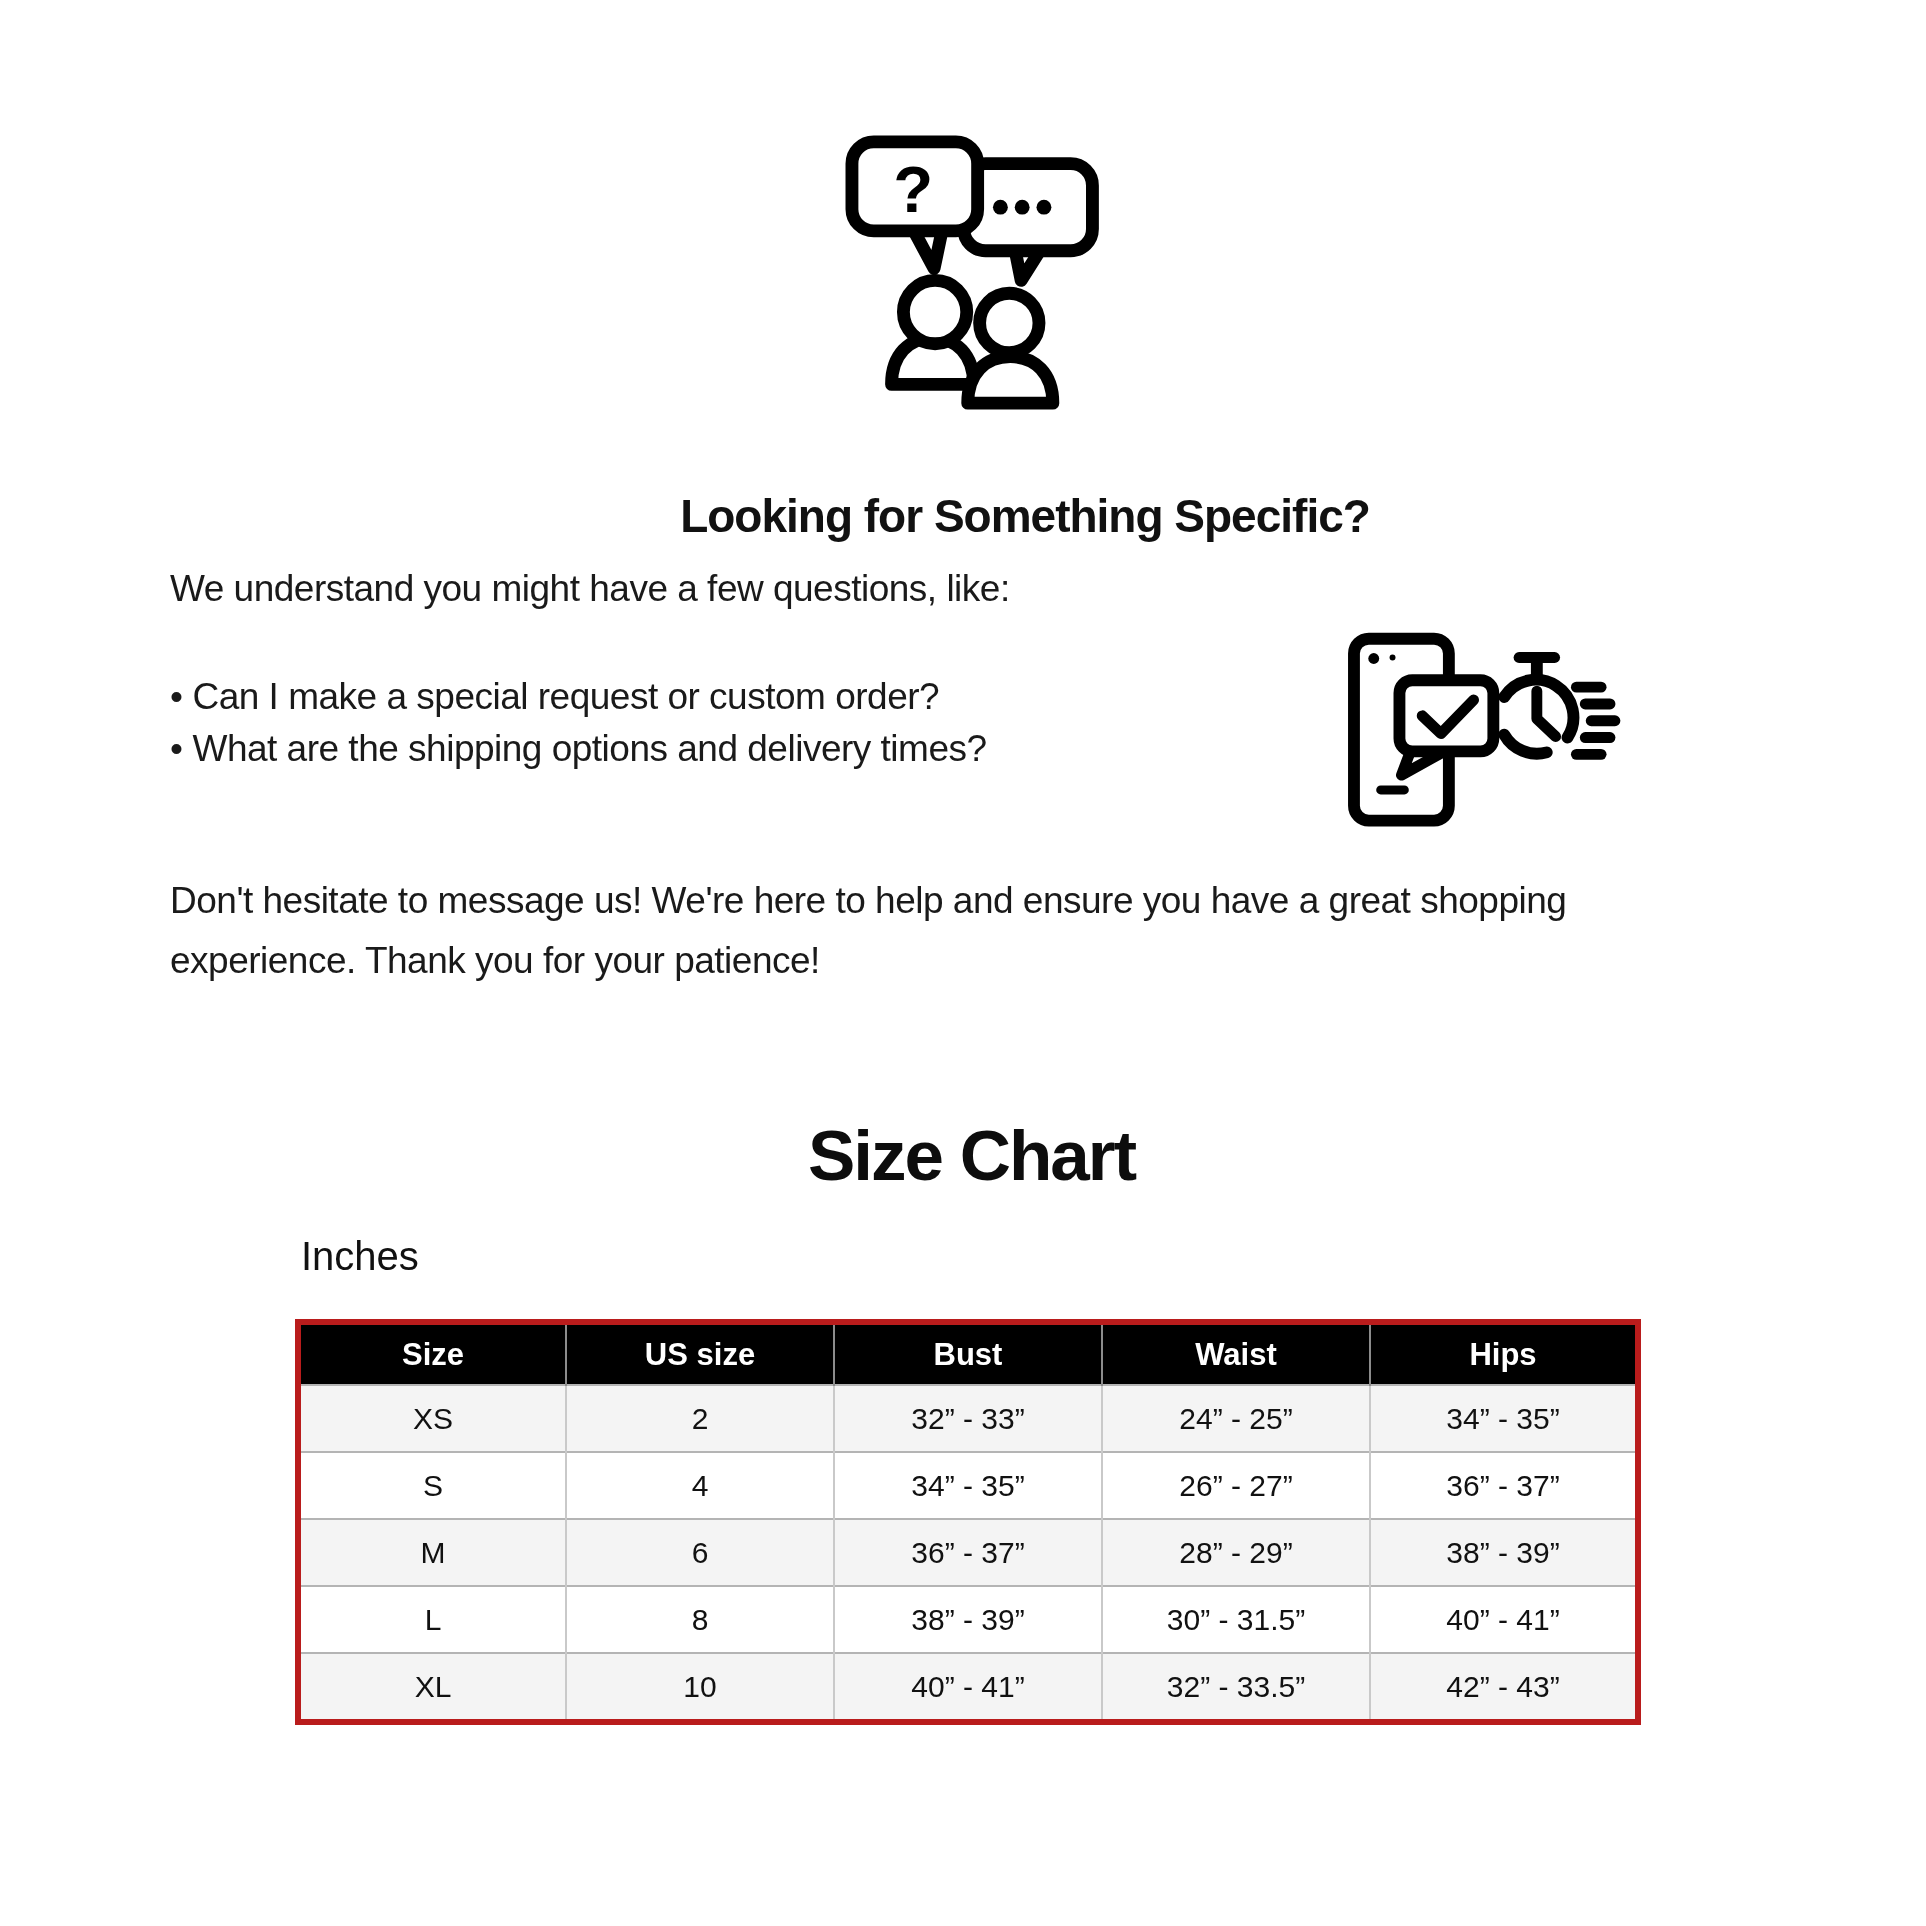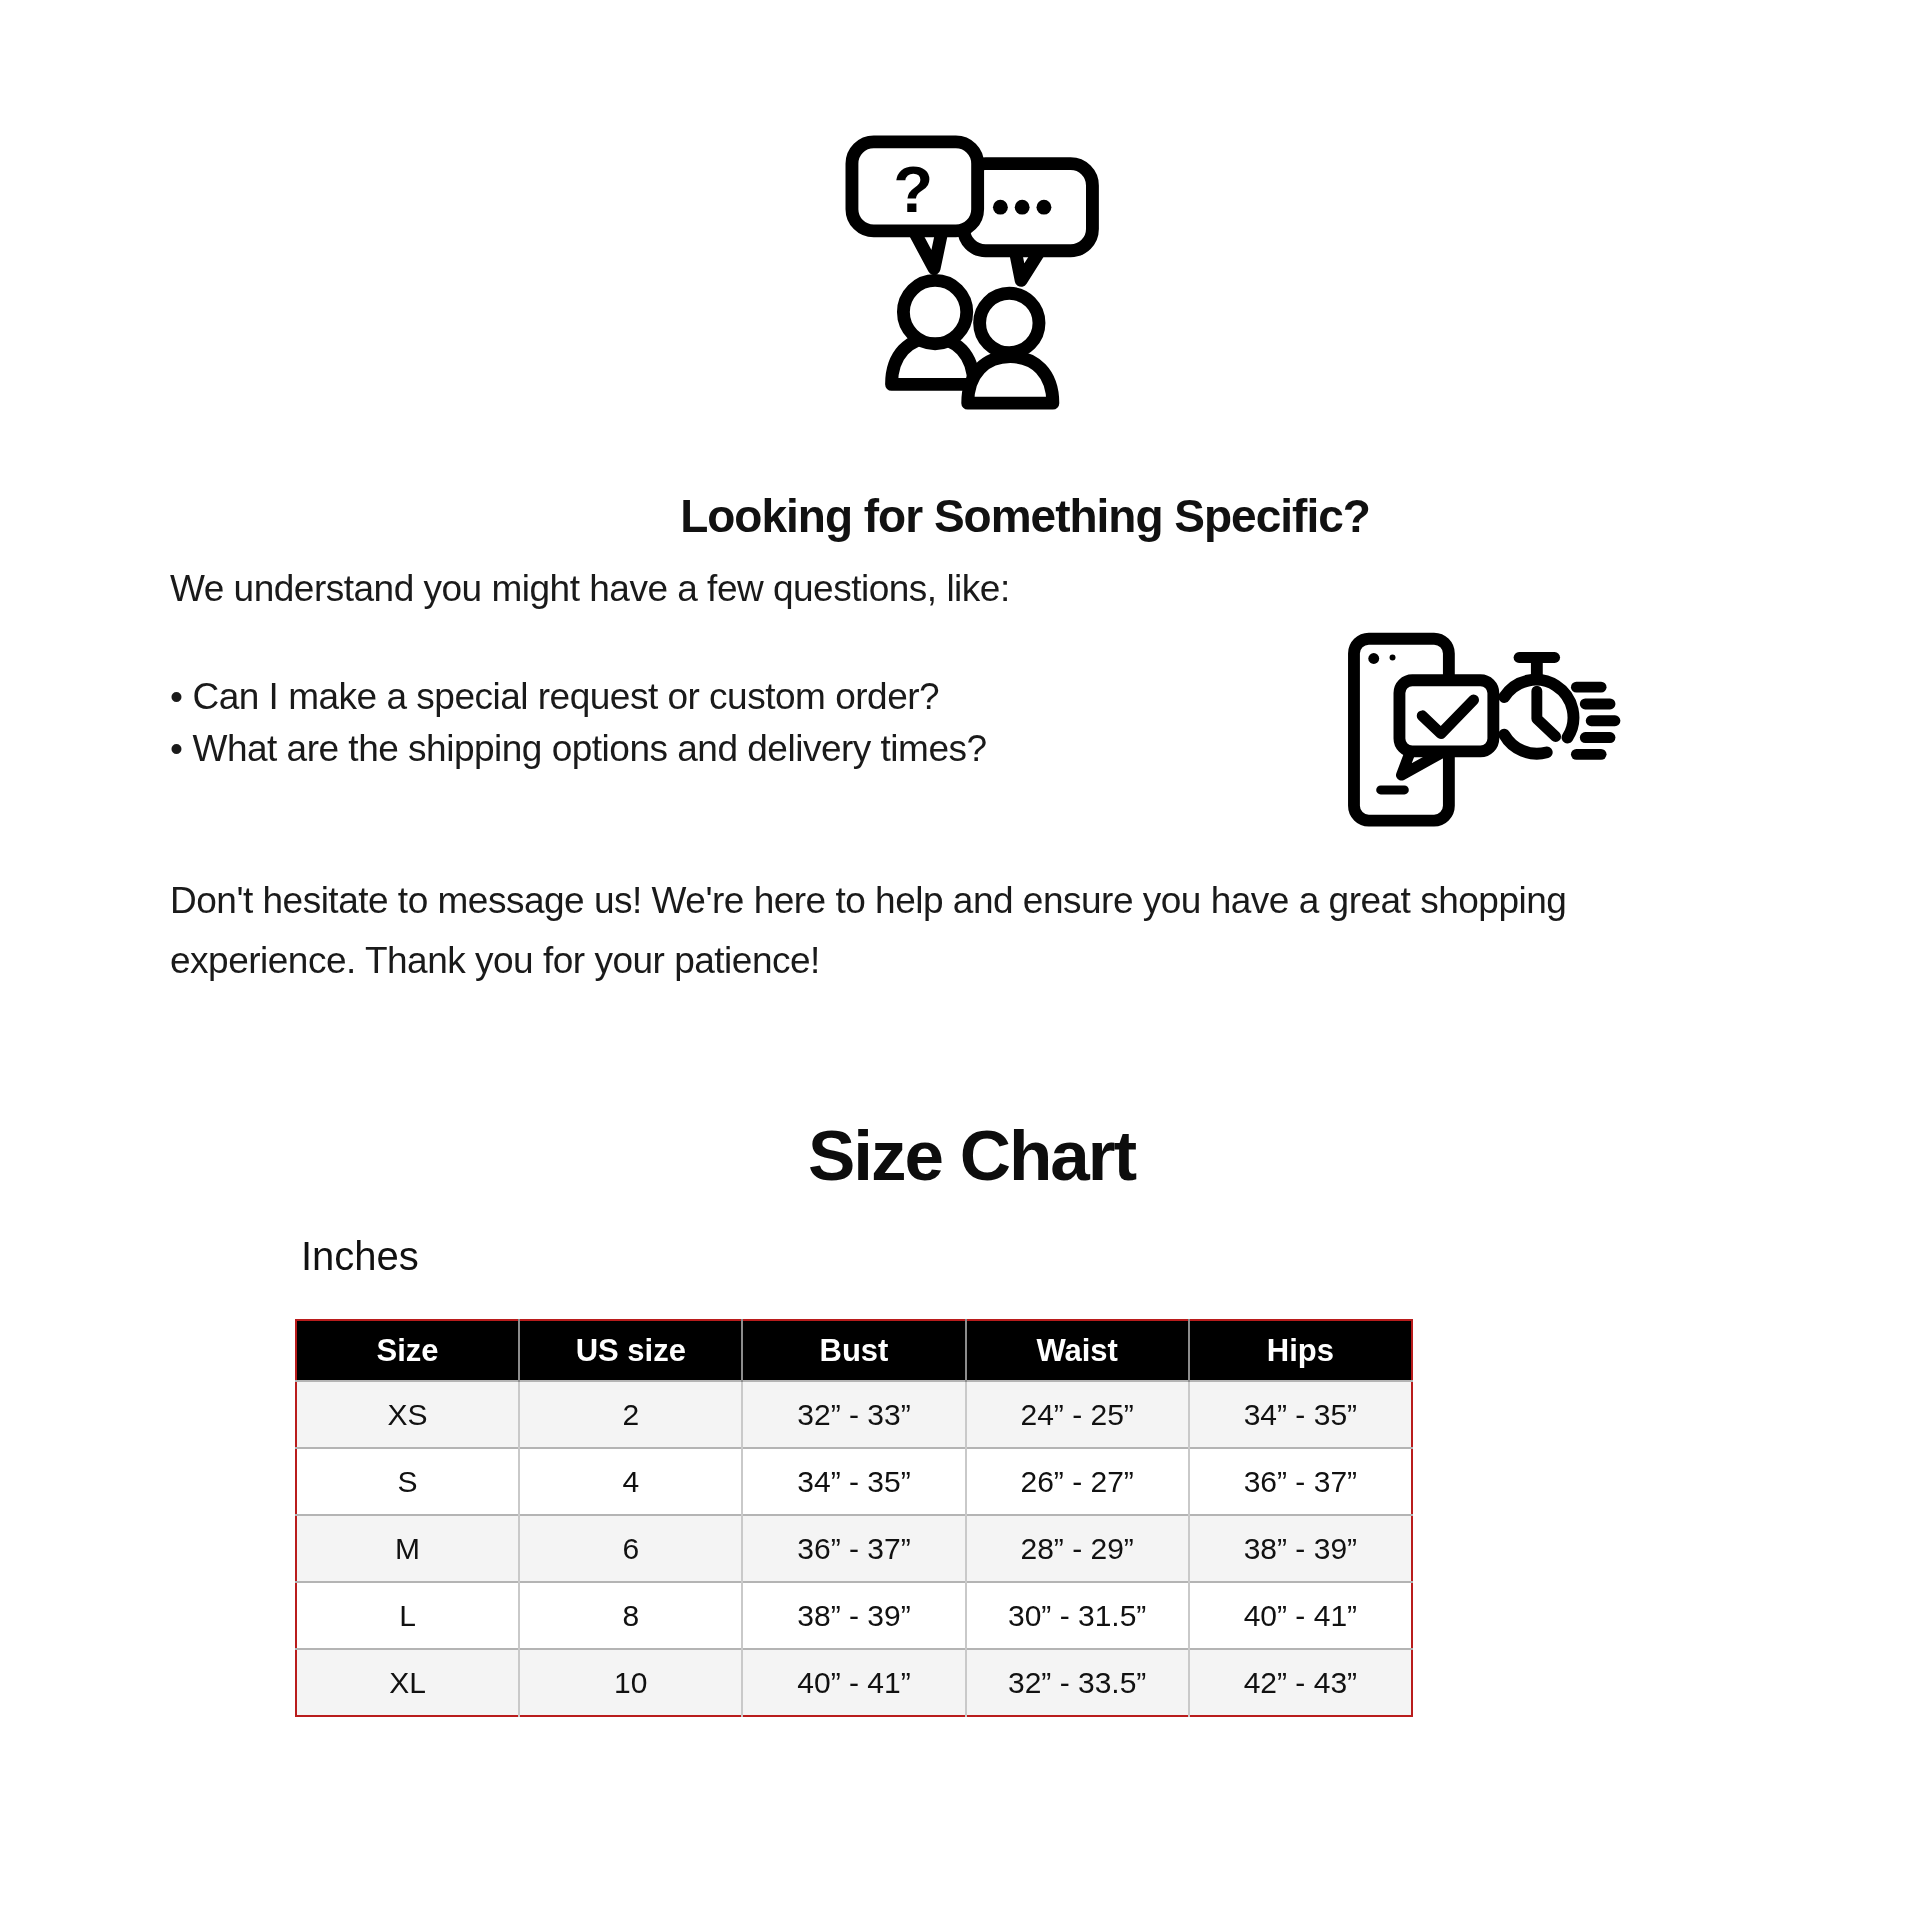--- a/index.html
+++ b/index.html
@@ -90,27 +90,27 @@
     position: absolute;
     left: 301px;
     top: 1234px;
     font-size: 40px;
     color: #111111;
   }
   table.size-table {
     position: absolute;
     left: 295px;
     top: 1319px;
-    width: 1118px;
+    width: 1346px;
     border-collapse: collapse;
     table-layout: fixed;
     font-size: 30px;
     text-align: center;
     color: #111111;
-    border: 2px solid #b91c1c;
+    border: 6px solid #b91c1c;
   }
   table.size-table thead th {
     background: #000000;
     color: #ffffff;
     font-weight: 700;
     height: 57px;
     border-left: 2px solid #8c8c8c;
     font-size: 31px;
   }
   table.size-table thead th:first-child { border-left: none; }

